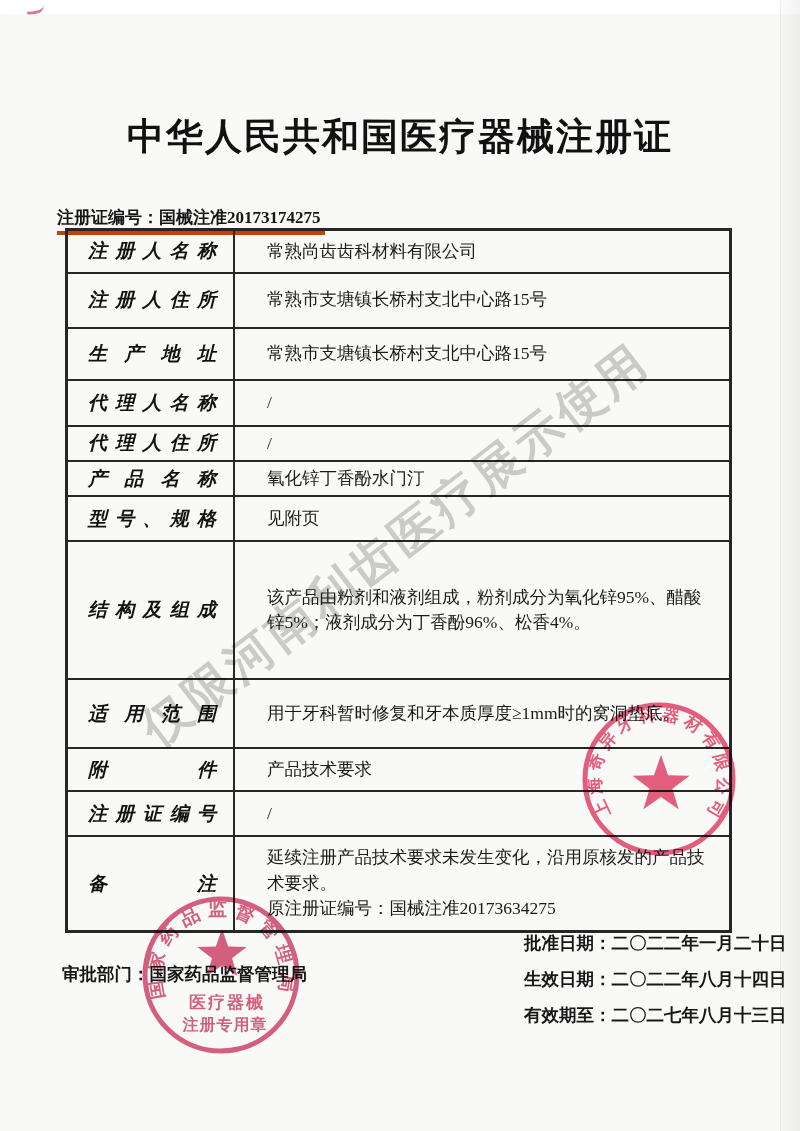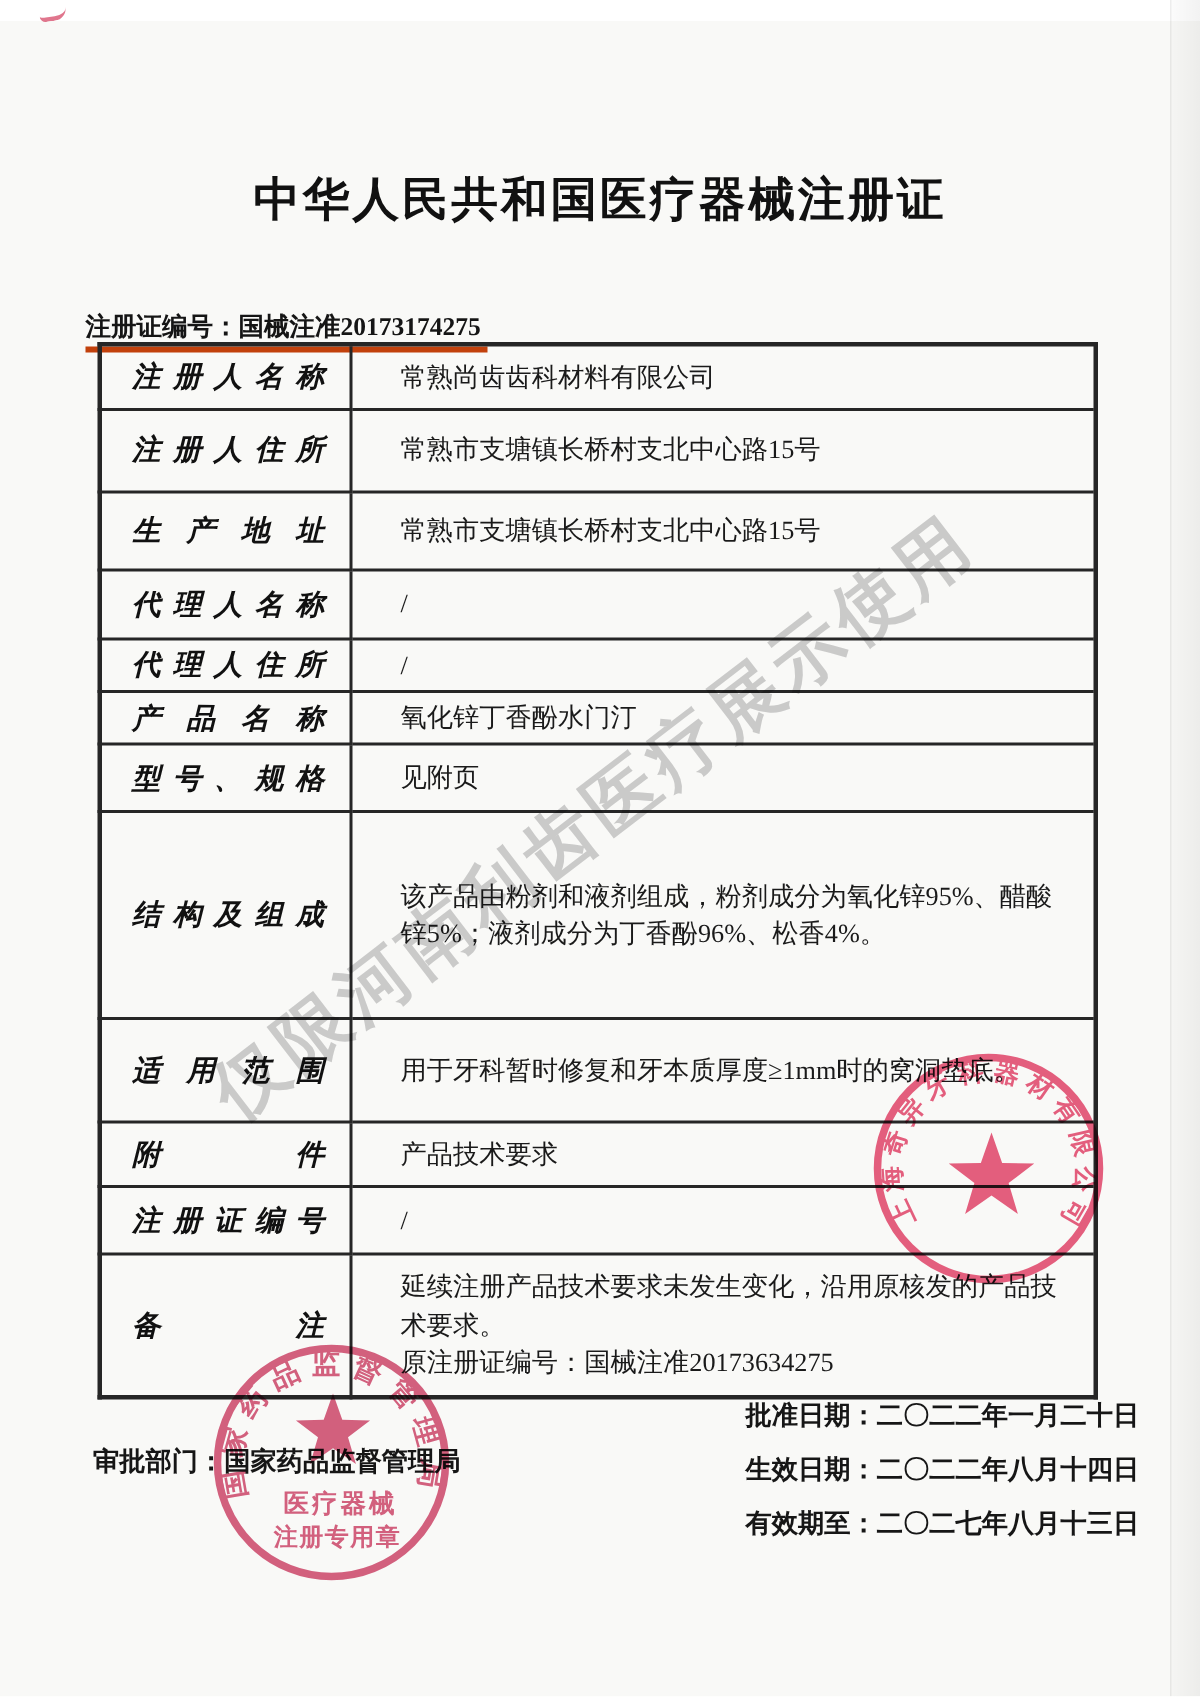--- a/index.html
+++ b/index.html
@@ -16,21 +16,21 @@
     content:"";position:absolute;top:0;right:19px;width:1px;height:100%;
     background:rgba(0,0,0,0.07);
   }
   .edge-shade{position:absolute;top:0;right:0;width:19px;height:100%;
     background:linear-gradient(to right,rgba(0,0,0,0.015),rgba(0,0,0,0.05));}
   .corner-mark{position:absolute;left:26px;top:2px;width:18px;height:9px;
     border-bottom:3px solid rgba(208,45,80,0.65);border-radius:0 0 8px 4px;transform:rotate(-8deg);}
 
   .title{
     position:absolute;top:112px;left:0;width:100%;
-    text-align:center;font-size:31px;font-weight:bold;letter-spacing:2px;color:#111;
+    text-align:center;font-size:37px;font-weight:bold;letter-spacing:2px;color:#111;
   }
   .cert-no{
     position:absolute;top:206px;left:57px;
     font-size:17px;font-weight:bold;color:#151515;
     border-bottom:4px solid #c2410c;padding:0 4px 2px 0;
   }
 
   table.cert{
     position:absolute;top:228px;left:65px;width:667px;
     border-collapse:collapse;table-layout:fixed;
@@ -55,21 +55,21 @@
     font-size:48px;letter-spacing:4px;white-space:nowrap;
     color:rgba(130,130,132,0.38);font-weight:bold;
     transform:rotate(-37.5deg);transform-origin:0 50%;
     mix-blend-mode:multiply;pointer-events:none;
   }
 
   .approval{
     position:absolute;left:62px;top:962px;font-size:17.5px;color:#161616;font-weight:700;
   }
   .dates{position:absolute;left:497px;top:931px;font-size:17.5px;color:#161616;font-weight:600;}
-  .dates .dline{margin-bottom:12px;height:24px;}
+  .dates .dline{margin-bottom:12px;height:24px;margin-left:27px;}
 
   .stamp{position:absolute;mix-blend-mode:multiply;opacity:0.88;}
   .stamp-left{left:136px;top:890px;width:170px;height:170px;z-index:6;}
   .stamp-right{left:577px;top:697px;width:164px;height:164px;z-index:6;}
 </style>
 </head>
 <body>
 
 <div class="page">
 

